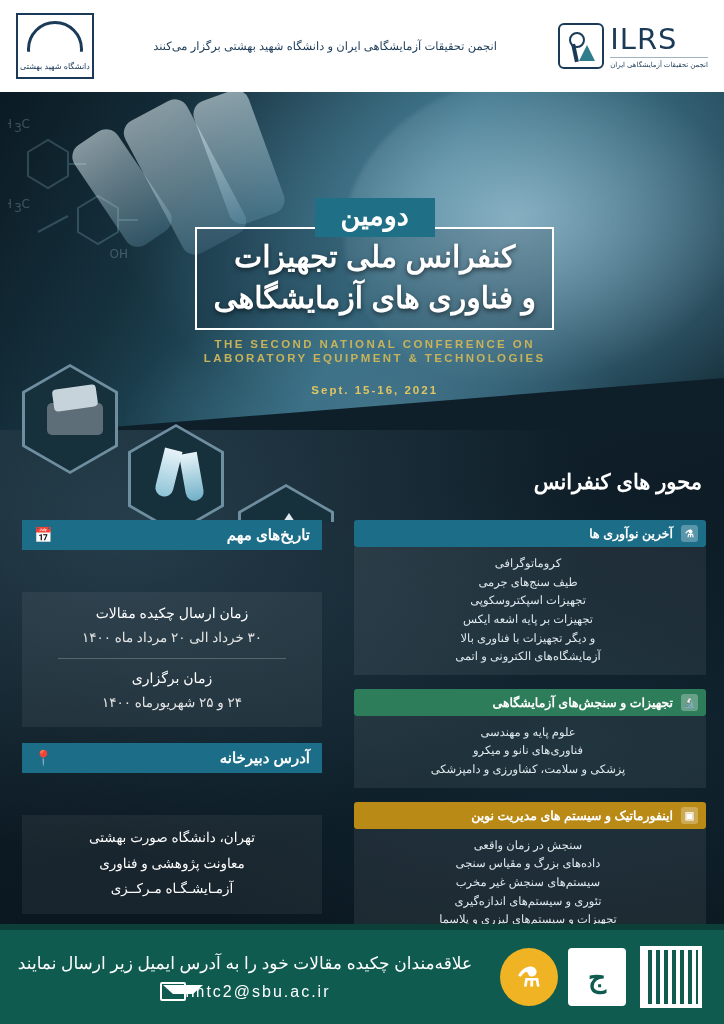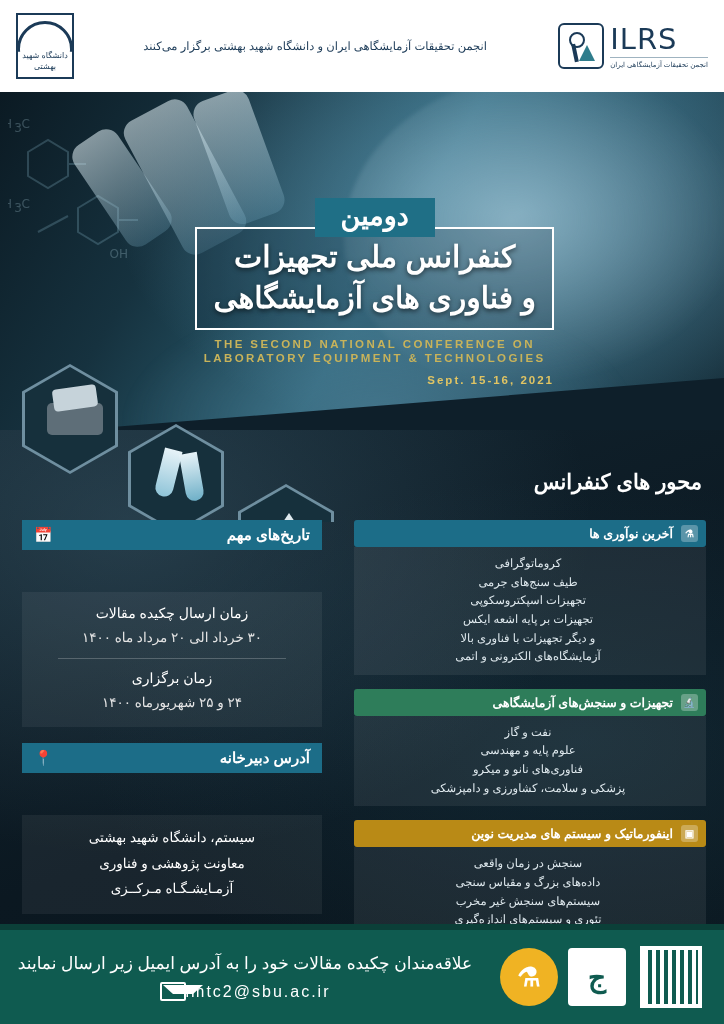--- a/index.html
+++ b/index.html
@@ -72,21 +72,21 @@
   }
   .header-line {
     flex: 1;
     text-align: center;
     font-size: 11.5px;
     color: #1b3a57;
     direction: rtl;
     padding: 0 10px;
   }
   .sbu-logo {
-    width: 58px; height: 66px;
+    width: 78px; height: 66px;
     border: 2px solid #1b3a57;
     margin-left: 16px; margin-right: 8px;
     position: relative;
     background: #fff;
     overflow: hidden;
   }
   .sbu-logo .arc {
     position: absolute; left: 50%; top: 6px;
     width: 56px; height: 56px; margin-left: -28px;
     border: 3px solid #1b3a57;
@@ -169,22 +169,21 @@
     letter-spacing: 2.4px;
     margin-top: 8px;
   }
   .t-en2 { margin-top: 2px; }
   .t-date {
     direction: ltr;
     color: #e0c463;
     font-size: 11.5px;
     font-weight: bold;
     letter-spacing: 2px;
-    margin-top: 10px;
-    text-align: right;
+    margin-top: 20px;
   }
 
   
   .hexrow { position: absolute; left: 10px; top: 272px; z-index: 30; }
   .hex {
     position: absolute;
     width: 96px; height: 110px;
     background: #6f8fa0;
     clip-path: polygon(50% 0%, 100% 25%, 100% 75%, 50% 100%, 0% 75%, 0% 25%);
     border: 0;
@@ -466,21 +465,20 @@
       </div>
     </div>
 
     <div>
       <div class="axis-head c-green">
         <span class="hicon">🔬</span>
         <span>تجهیزات و سنجش‌های آزمایشگاهی</span>
       </div>
       <div class="axis-body">
         <ul>
-          <li>نفت و گاز</li>
           <li>علوم پایه و مهندسی</li>
           <li>فناوری‌های نانو و میکرو</li>
           <li>پزشکی و سلامت، کشاورزی و دامپزشکی</li>
         </ul>
       </div>
     </div>
 
     <div>
       <div class="axis-head c-gold">
         <span class="hicon">▣</span>
@@ -517,21 +515,21 @@
         <div class="val">۲۴ و ۲۵ شهریورماه ۱۴۰۰</div>
       </div>
     </div>
 
     <div>
       <div class="lcard-head">
         <span>آدرس دبیرخانه</span>
         <span class="ticon">📍</span>
       </div>
       <div class="lcard-body">
-        <div class="addr">سیستم، دانشگاه شهید بهشتی</div>
+        <div class="addr">تهران، دانشگاه صورت بهشتی</div>
         <div class="addr">معاونت  پژوهشی  و  فناوری</div>
         <div class="addr">آزمـایشـگـاه  مـرکــزی</div>
       </div>
     </div>
 
     <div>
       <div class="lcard-head">
         <span>آدرس وبگاه کنفرانس</span>
         <span class="ticon">🌐</span>
       </div>

